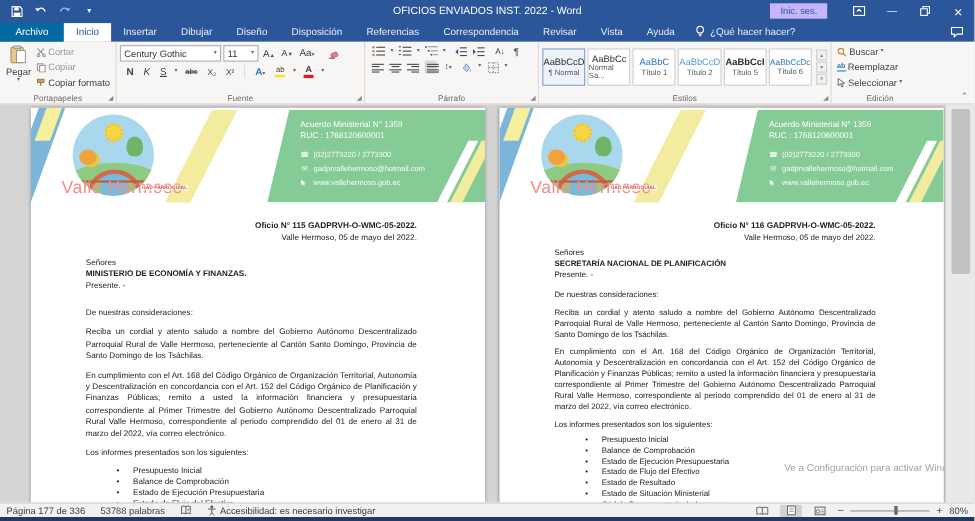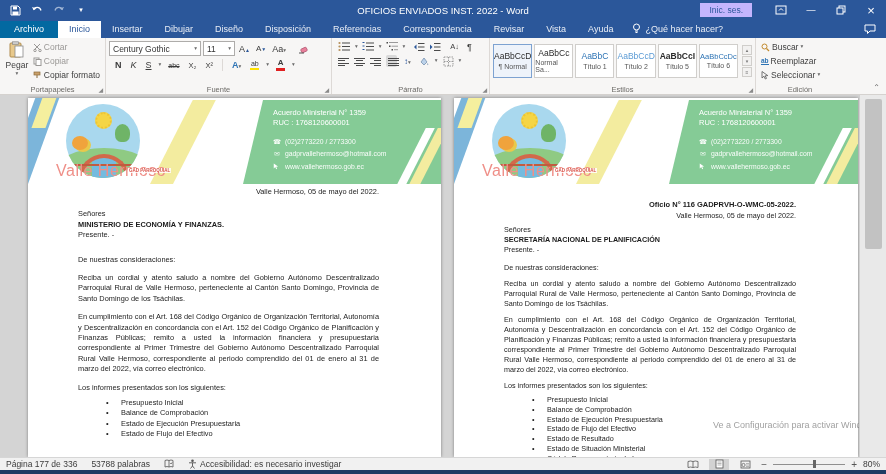--- a/index.html
+++ b/index.html
@@ -508,20 +508,21 @@
         <div class="lg-tree"></div>
         <div class="lg-flower"></div>
         <div class="lg-river"></div>
         <div class="lg-bridge"></div>
         <div class="lg-deck"></div>
       </div>
       <div class="logo-title">Valle Hermoso</div>
       <div class="logo-sub">GAD PARROQUIAL</div>
     </div>
     <div class="letter">
+      <div class="oficio">Oficio N° 115 GADPRVH-O-WMC-05-2022.</div>
       <div class="dateline">Valle Hermoso, 05 de mayo del 2022.</div>
       <div class="addr">
         <div>Señores</div>
         <div class="rcpt">MINISTERIO DE ECONOMÍA Y FINANZAS.</div>
         <div>Presente. -</div>
       </div>
       <div class="greet">De nuestras consideraciones:</div>
       <div class="para">Reciba un cordial y atento saludo a nombre del Gobierno Autónomo Descentralizado Parroquial Rural de Valle Hermoso, perteneciente al Cantón Santo Domingo, Provincia de Santo Domingo de los Tsáchilas.</div>
       <div class="para">En cumplimiento con el Art. 168 del Código Orgánico de Organización Territorial, Autonomía y Descentralización en concordancia con el Art. 152 del Código Orgánico de Planificación y Finanzas Públicas; remito a usted la información financiera y presupuestaria correspondiente al Primer Trimestre del Gobierno Autónomo Descentralizado Parroquial Rural Valle Hermoso, correspondiente al periodo comprendido del 01 de enero al 31 de marzo del 2022, vía correo electrónico.</div>
       <div class="listintro">Los informes presentados son los siguientes:</div>

